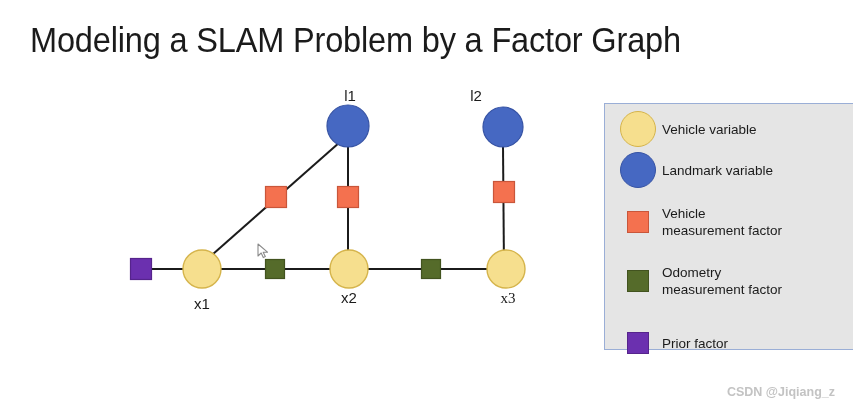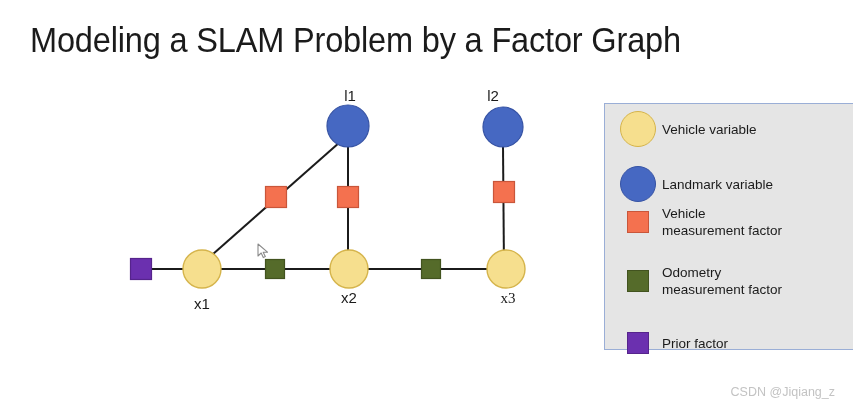--- a/index.html
+++ b/index.html
@@ -97,20 +97,21 @@
     height: 16px;
   }
 
   .watermark {
     position: absolute;
     right: 18px;
     top: 385px;
     font-size: 12.5px;
     color: #c3c3c3;
     white-space: nowrap;
+    font-weight: bold;
   }
 </style>
 </head>
 <body>
 
 <div id="slide">
 
   <div class="title">Modeling a SLAM Problem by a Factor Graph</div>
 
   <div id="graph">
@@ -131,34 +132,34 @@
         <circle cx="503" cy="127" r="20" fill="#4668C2" stroke="#3653A4" stroke-width="1.2"></circle>
         <circle cx="202" cy="269" r="19" fill="#F6DF8E" stroke="#D5B44B" stroke-width="1.4"></circle>
         <circle cx="349" cy="269" r="19" fill="#F6DF8E" stroke="#D5B44B" stroke-width="1.4"></circle>
         <circle cx="506" cy="269" r="19" fill="#F6DF8E" stroke="#D5B44B" stroke-width="1.4"></circle>
       </svg>
     <div id="graph-labels">
         <div class="node-label" style="left: 202px; top: 290px; margin-top: 6px;">x1</div>
         <div class="node-label" style="left: 349px; top: 290px;">x2</div>
         <div class="node-label" style="left: 508px; top: 290px; font-family: Liberation Serif, serif;">x3</div>
         <div class="node-label" style="left: 350px; top: 88px;">l1</div>
-        <div class="node-label" style="left: 493px; top: 88px;">l2</div>
+        <div class="node-label" style="left: 476px; top: 88px;">l2</div>
       </div>
   </div>
 
   <div id="legend">
       <div class="legend-row" style="top: 7px;">
         <div class="legend-sym">
           <span class="circ" style="width: 36px; height: 36px; background: rgb(246, 223, 142); border: 1.3px solid rgb(213, 180, 75); box-sizing: border-box;"></span>
         </div>
         <div class="legend-text">
           <div>Vehicle variable</div>
         </div>
       </div>
-      <div class="legend-row" style="top: 62px; text-align: center;">
+      <div class="legend-row" style="top: 48px; text-align: center;">
         <div class="legend-sym">
           <span class="circ" style="width: 36px; height: 36px; background: rgb(70, 104, 194); border: 1.3px solid rgb(54, 83, 164); box-sizing: border-box;"></span>
         </div>
         <div class="legend-text">
           <div>Landmark variable</div>
         </div>
       </div>
       <div class="legend-row" style="top: 101px;">
         <div class="legend-sym">
           <span class="sq" style="width: 22px; height: 22px; background: rgb(244, 113, 79); border: 1.3px solid rgb(201, 86, 58); box-sizing: border-box;"></span>

